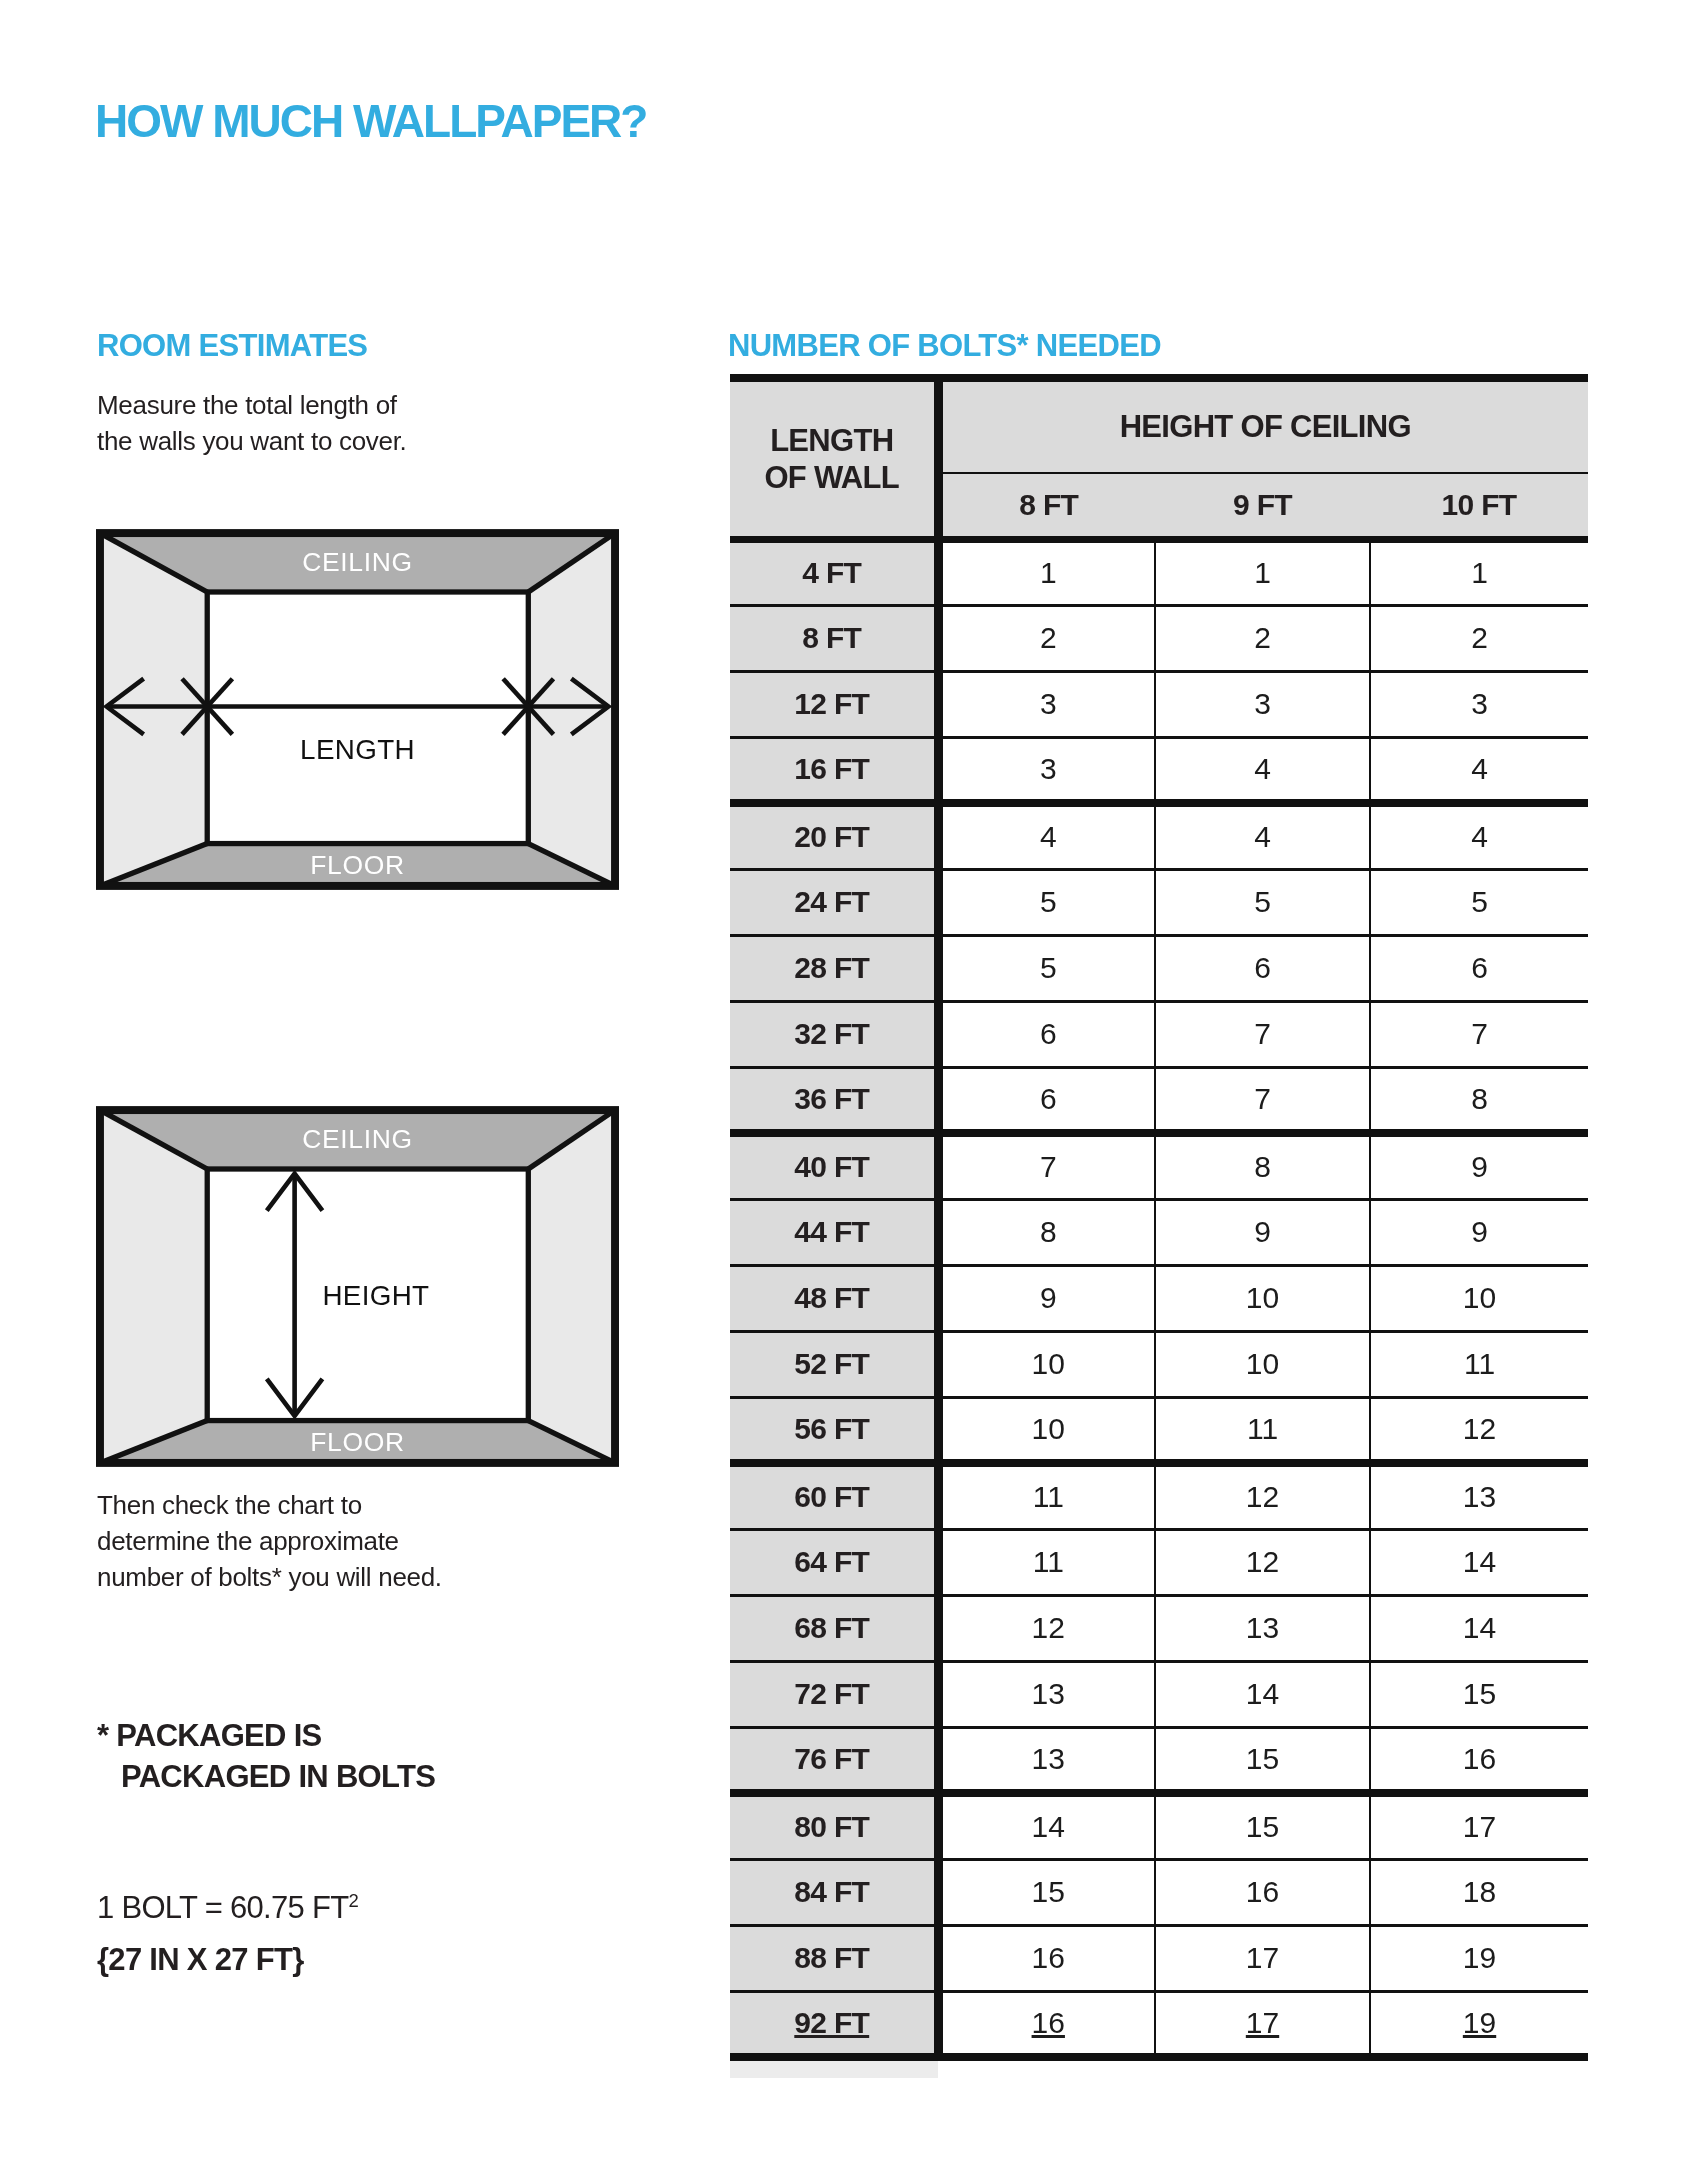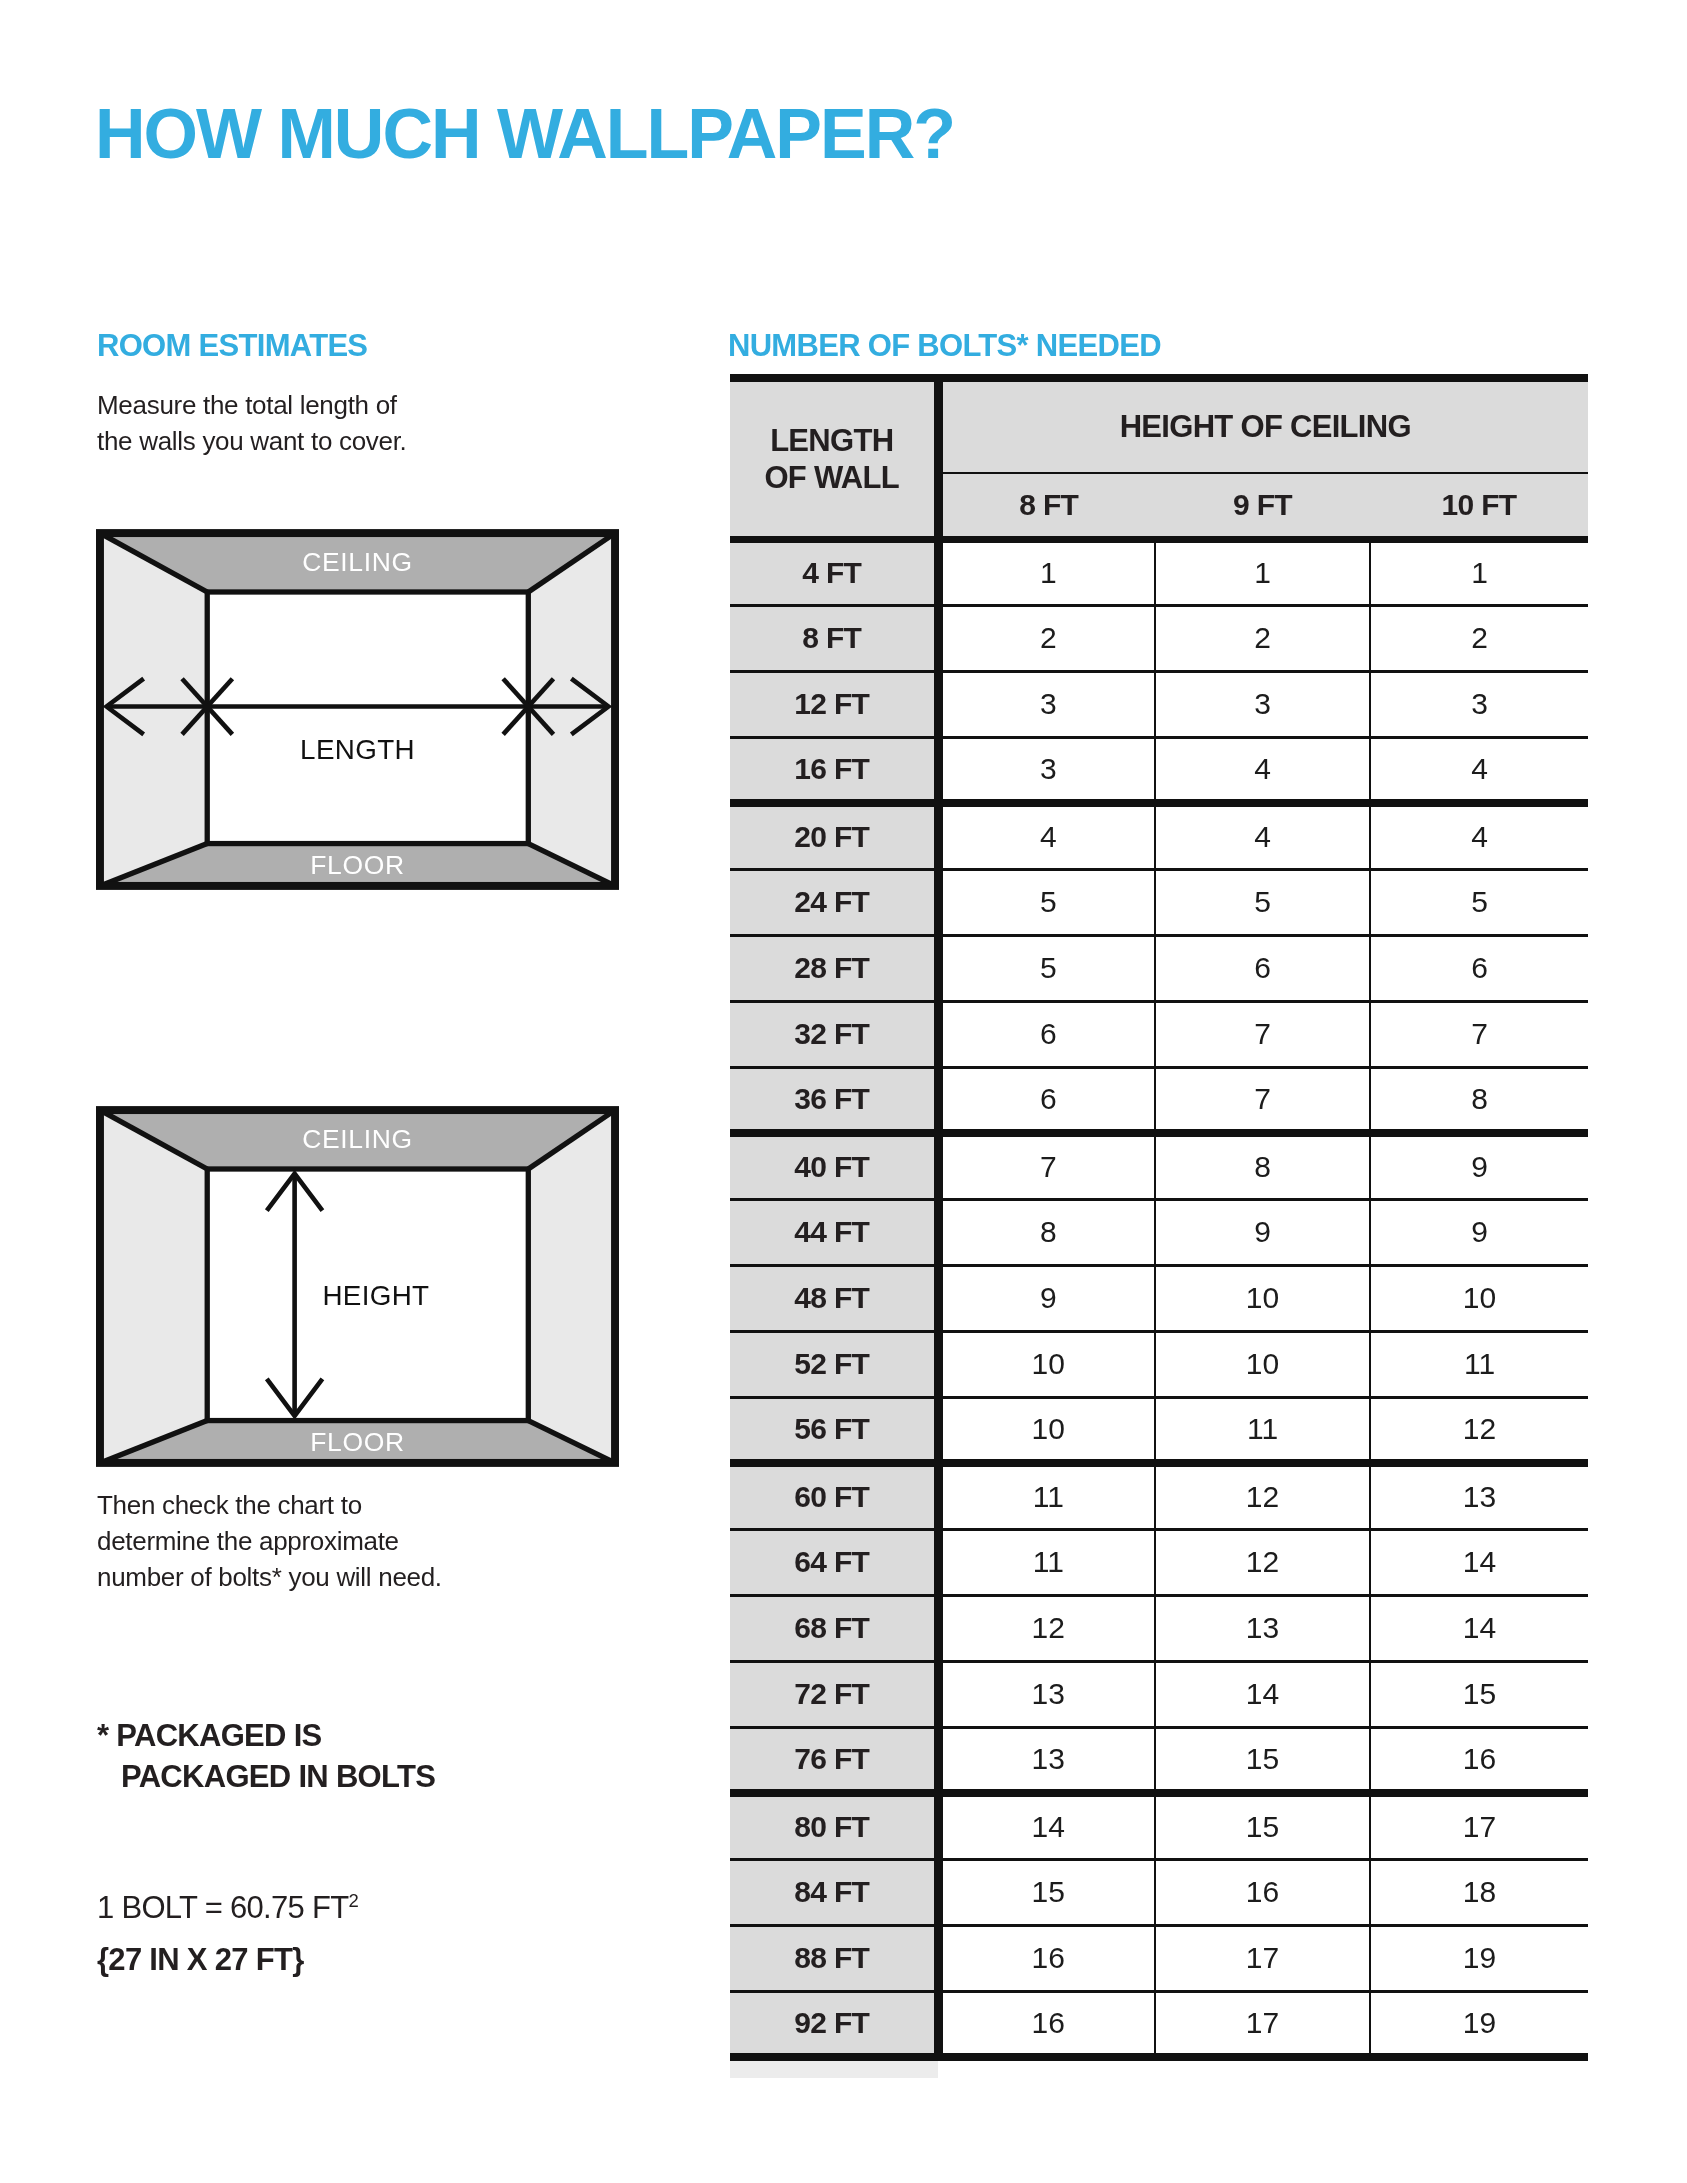--- a/index.html
+++ b/index.html
@@ -1,19 +1,19 @@
 <!DOCTYPE html>
 <html style="font-size:10.6px"><head>
 <meta charset="utf-8">
 <style>
   html,body{margin:0;padding:0;background:#ffffff;}
   .page{position:relative;width:1687px;height:2183px;background:#ffffff;overflow:hidden;
         font-family:"Liberation Sans","DejaVu Sans",sans-serif;color:#231F20;}
 
-  .title{position:absolute;left:95px;top:94px;margin:0;font-size:70px;font-weight:700;
+  .title{position:absolute;left:95px;top:94px;margin:0;font-size:46px;font-weight:700;
          letter-spacing:-2px;white-space:nowrap;}
 
   .section-heading{position:absolute;font-size:31px;font-weight:700;letter-spacing:-0.7px;white-space:nowrap;}
   .left-heading{left:97px;top:328px;}
   .table-heading{left:728px;top:328px;width:860px;text-align:left;}
 
   .para{position:absolute;font-size:26px;line-height:36px;letter-spacing:-0.3px;}
   .para-1{left:97px;top:387px;}
   .para-2{left:97px;top:938px;}
   .para-3{left:97px;top:1487px;}
@@ -44,21 +44,21 @@
   .ft-row{height:66px;}
   .ft-cell{background:#DBDBDB;border-bottom:7.3px solid #111111;font-size:30px;font-weight:700;
         letter-spacing:-0.7px;text-align:center;vertical-align:middle;}
   tbody tr{height:66px;}
   tbody th.rowlabel{background:#DBDBDB;border-right:9.3px solid #111111;border-bottom:3.3px solid #111111;
         font-size:30px;font-weight:700;letter-spacing:-0.7px;text-align:center;vertical-align:middle;}
   tbody td.val{border-right:2.6px solid #111111;border-bottom:3.3px solid #111111;
         font-size:30px;text-align:center;vertical-align:middle;color:#1c1c1c;}
   tbody td.val:last-child{border-right:0;}
   tr.group-end th,tr.group-end td{border-bottom-width:8px;}
-  tr.last-row th,tr.last-row td{border-bottom-width:8.6px;}
+  tr.last-row th,tr.last-row td{border-bottom-width:8.6px;text-decoration:underline;}
   .table-footer-strip{width:208px;height:17px;background:#ECECEC;}
 </style>
 </head>
 <body>
 
 <div class="page">
 
   <h1 class="title accent" style="color: rgb(51, 173, 224);">HOW MUCH WALLPAPER?</h1>
 
   <div class="section-heading left-heading accent" style="color: rgb(51, 173, 224);">ROOM ESTIMATES</div>

